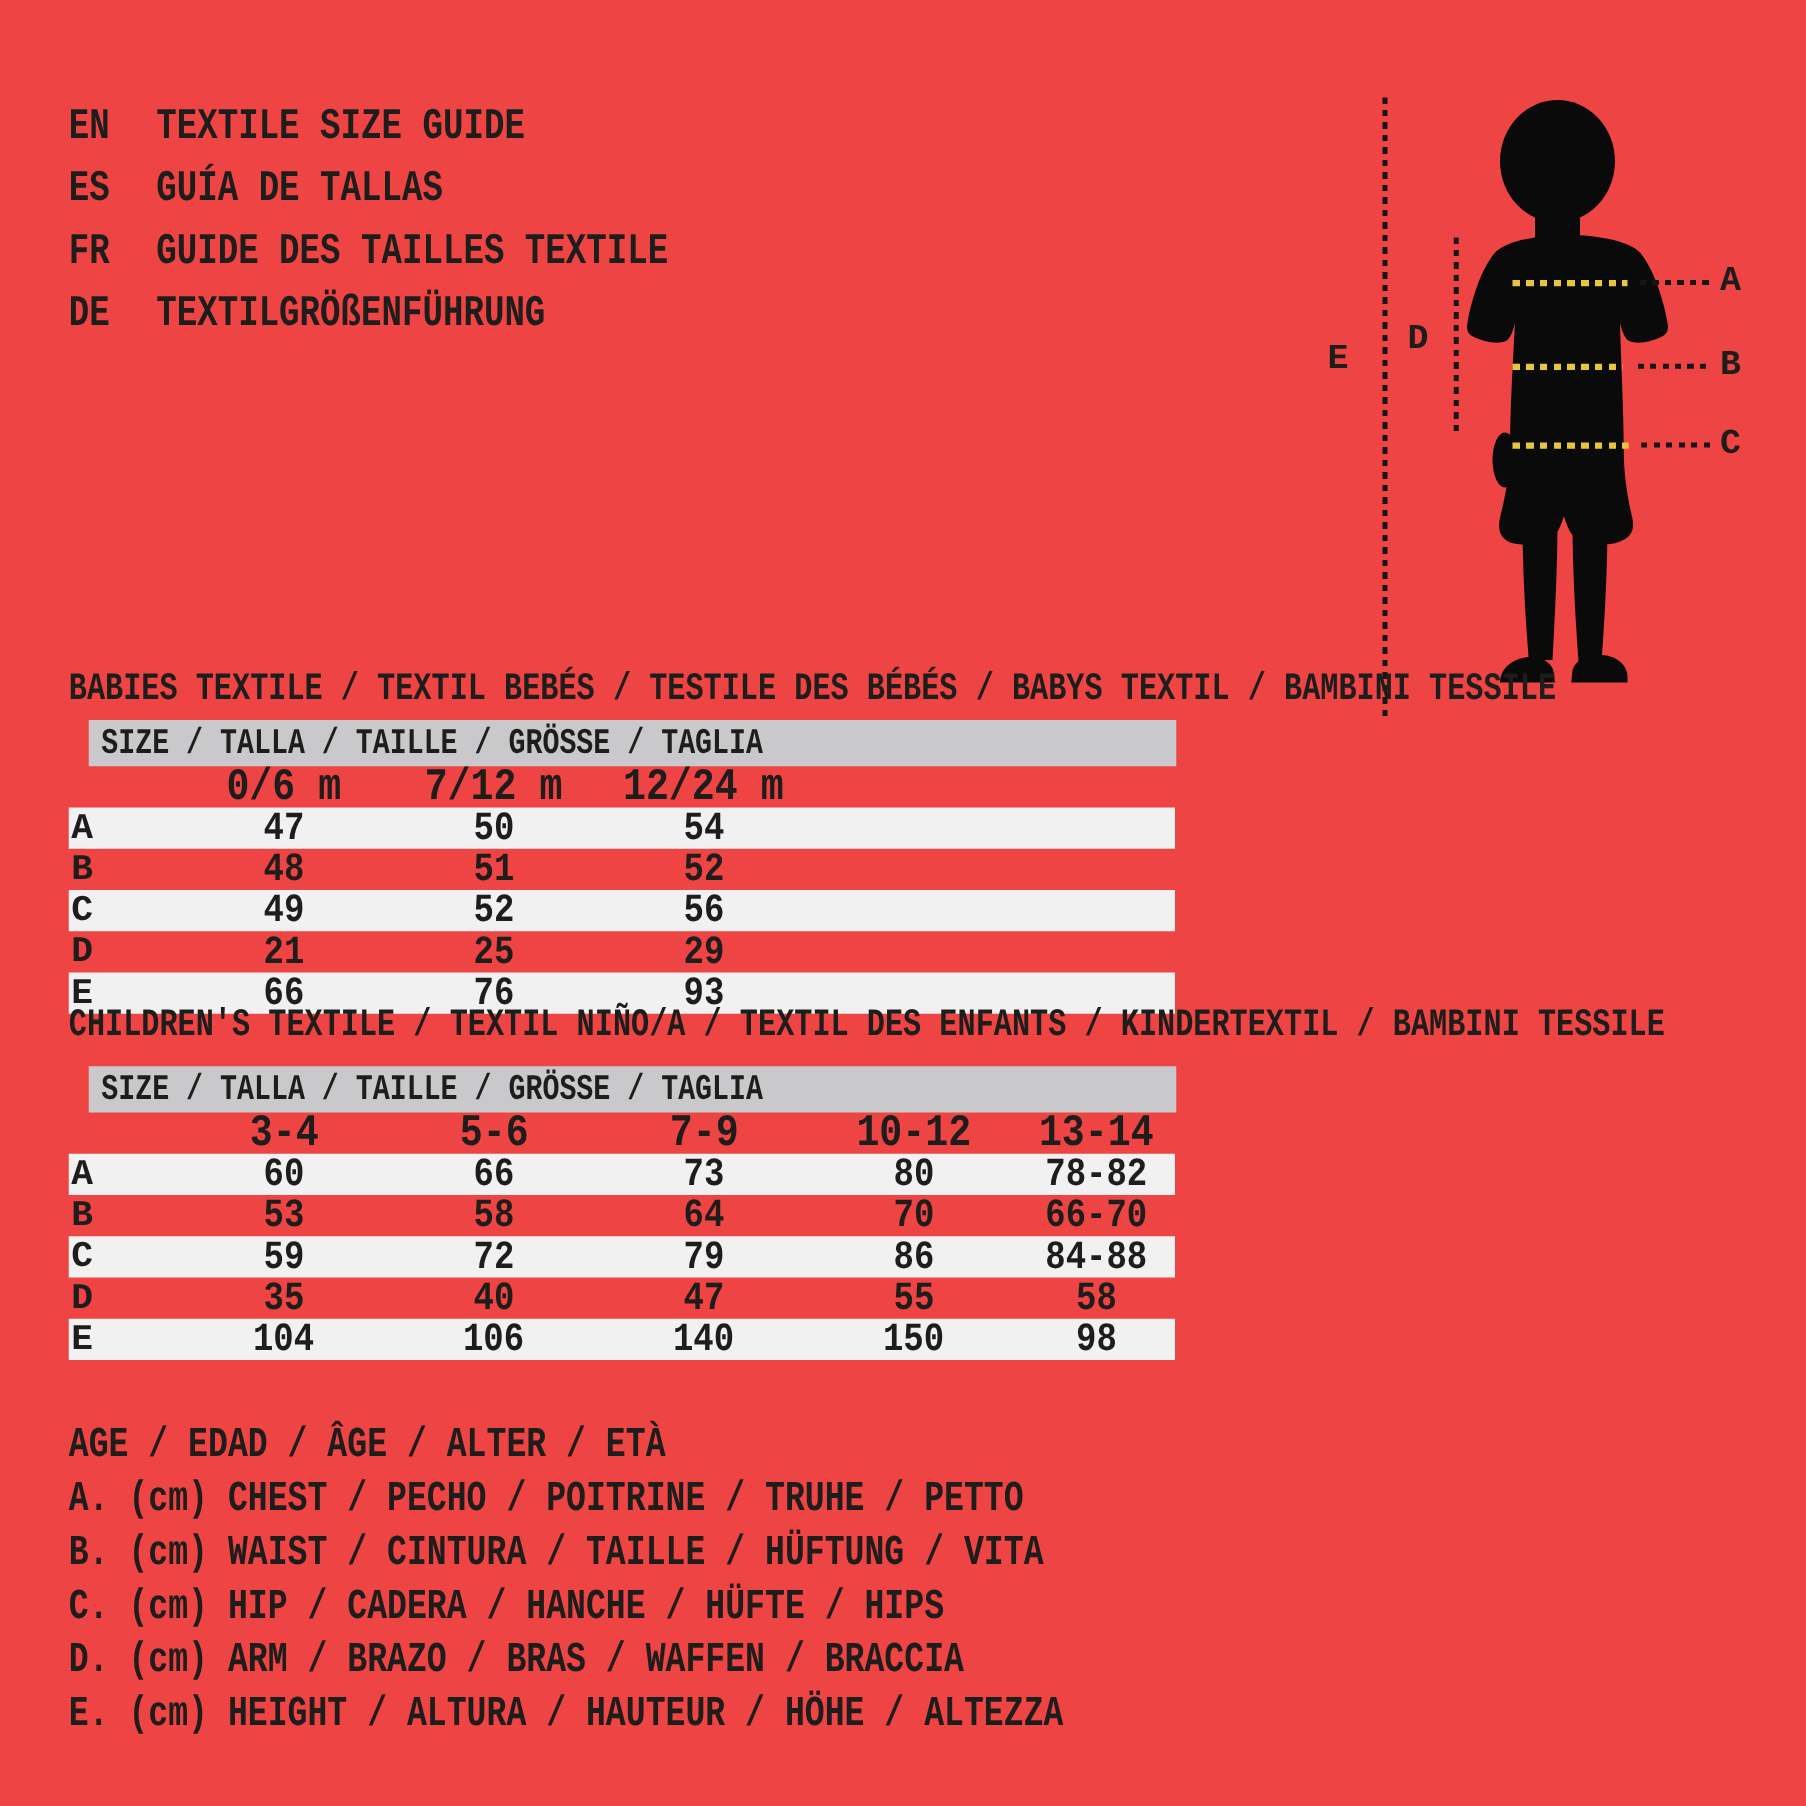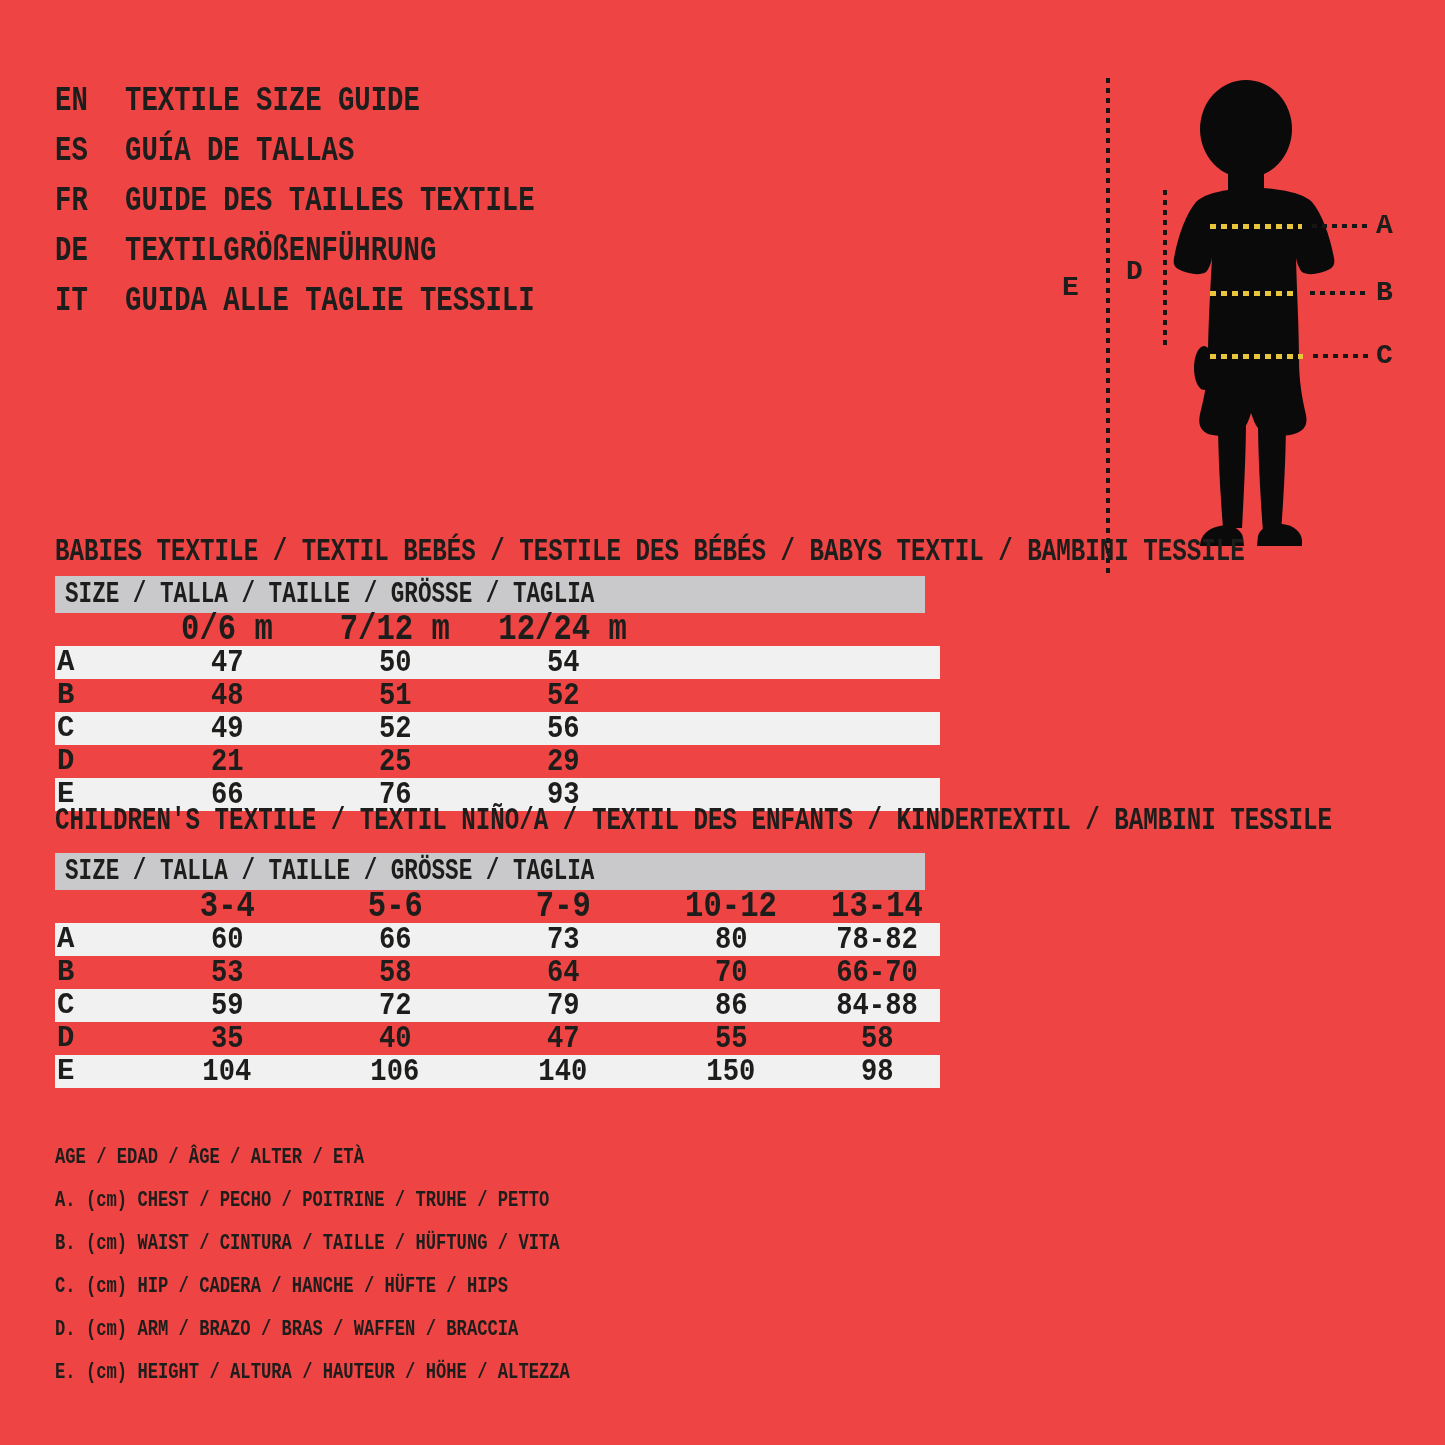--- a/index.html
+++ b/index.html
@@ -18,35 +18,35 @@
   
   .vdots{position:absolute;width:4px;background-image:repeating-linear-gradient(to bottom,#161616 0 5px,transparent 5px 10px);}
   .hdots-black{position:absolute;height:4px;background-image:repeating-linear-gradient(to right,#161616 0 5px,transparent 5px 10px);}
   .hdots-yellow{position:absolute;height:5px;background-image:repeating-linear-gradient(to right,#e8c53a 0 6px,transparent 6px 11px);z-index:3;}
   .fig-label{position:absolute;font-size:28px;font-weight:bold;line-height:32px;}
   .sil{position:absolute;left:1158px;top:80px;width:190px;height:470px;}
 
   
   .section{position:absolute;left:55px;width:885px;}
   .sec-title{position:absolute;left:0;top:0;font-size:31px;line-height:36px;font-weight:bold;}
-  .sizebar{position:absolute;left:0;width:870px;height:37px;background:#c9c9cb;font-size:29px;line-height:37px;padding-left:10px;box-sizing:border-box;}
+  .sizebar{position:absolute;left:16px;width:870px;height:37px;background:#c9c9cb;font-size:29px;line-height:37px;padding-left:10px;box-sizing:border-box;}
   .grid{display:grid;}
   .grid-b{grid-template-columns:88px 168px 168px 168px 1fr;}
   .grid-c{grid-template-columns:88px 168px 168px 168px 168px 1fr;}
   .cheads{position:absolute;left:0;width:885px;height:33px;}
   .trows{position:absolute;left:0;width:885px;}
   .trow{height:33px;line-height:33px;}
   .trow.stripe{background:#f1f1f2;}
   .rlabel{font-size:29px;font-weight:bold;padding-left:2px;}
   .cell{text-align:center;font-size:32px;line-height:33px;}
   .chead-cell{text-align:center;font-size:36px;line-height:33px;}
 
   
   .legend{position:absolute;left:55px;top:1136px;}
-  .legend-line{height:43px;line-height:43px;font-size:22px;font-weight:bold;}
+  .legend-line{height:43px;line-height:43px;font-size:34px;font-weight:bold;}
 </style>
 </head>
 <body>
 
 <div class="canvas">
 
   <div class="lang-block">
     <div class="lang-row">
       <span class="lang-code"><span class="cond">EN</span></span>
       <span class="cond">TEXTILE SIZE GUIDE</span>
@@ -55,24 +55,20 @@
       <span class="lang-code"><span class="cond">ES</span></span>
       <span class="cond">GUÍA DE TALLAS</span>
     </div>
     <div class="lang-row">
       <span class="lang-code"><span class="cond">FR</span></span>
       <span class="cond">GUIDE DES TAILLES TEXTILE</span>
     </div>
     <div class="lang-row">
       <span class="lang-code"><span class="cond">DE</span></span>
       <span class="cond">TEXTILGRÖßENFÜHRUNG</span>
-    </div>
-    <div class="lang-row">
-      <span class="lang-code"><span class="cond">IT</span></span>
-      <span class="cond">GUIDA ALLE TAGLIE TESSILI</span>
     </div>
   </div>
 
   <div class="vdots" style="left:1106px;top:78px;height:497px;"></div>
   <div class="vdots" style="left:1163px;top:190px;height:155px;"></div>
   <div class="fig-label" style="left:1062px;top:272px;">E</div>
   <div class="fig-label" style="left:1126px;top:256px;">D</div>
 
   <div class="sil">
     <svg width="190" height="470" viewBox="0 0 190 470" xmlns="http://www.w3.org/2000/svg">

